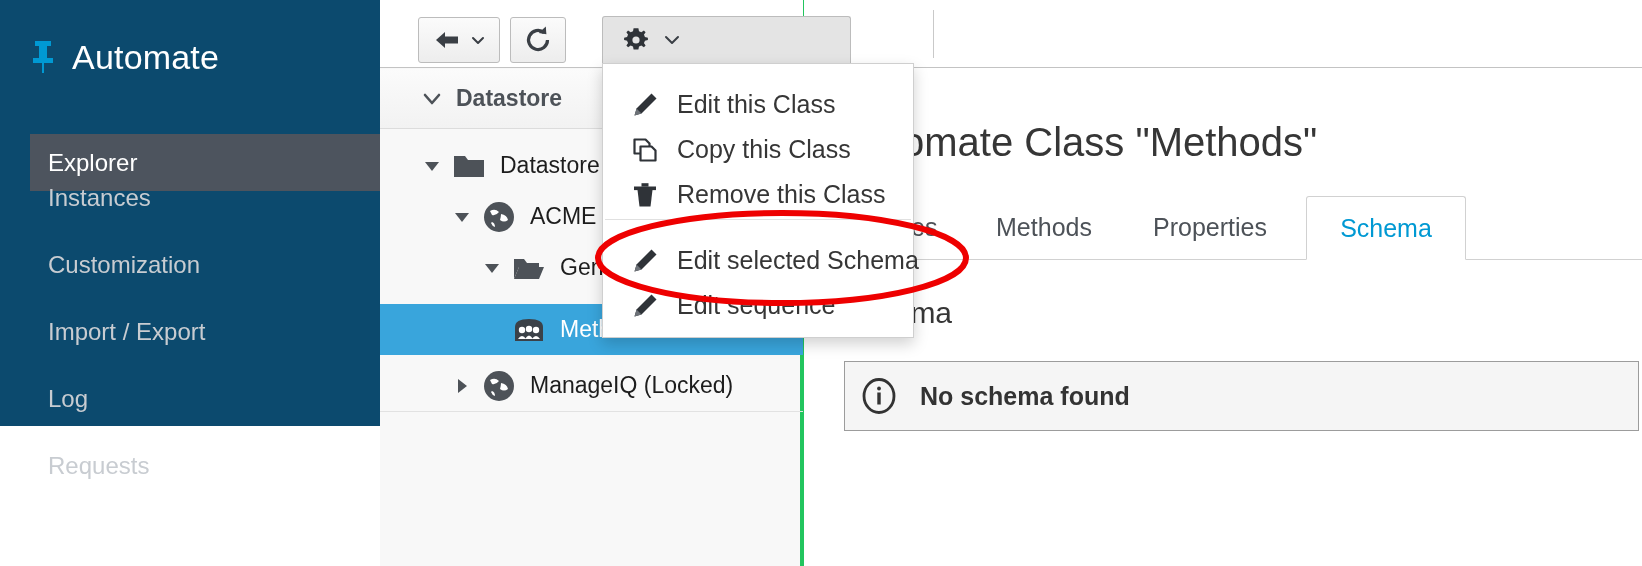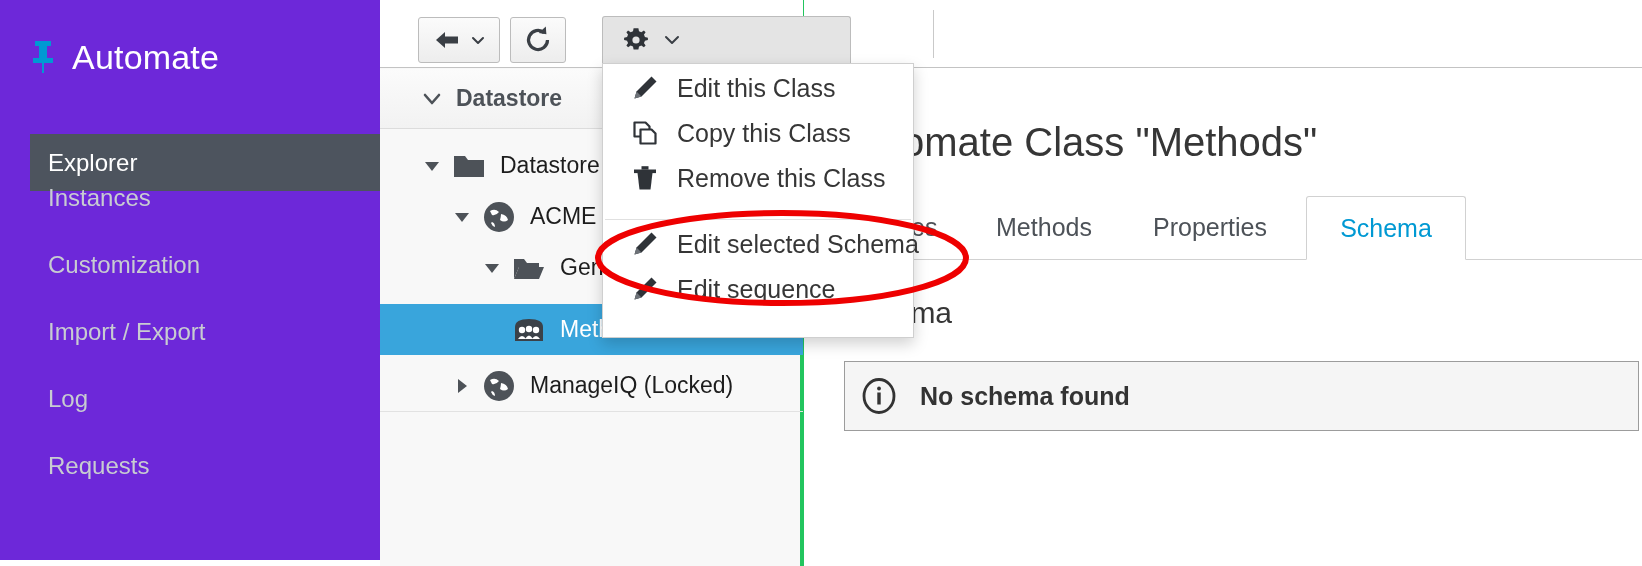--- a/index.html
+++ b/index.html
@@ -13,22 +13,22 @@
     height: 566px;
     overflow: hidden;
     font-family: "Liberation Sans", sans-serif;
     background: #ffffff;
   }
 
   
   #sidebar {
     position: absolute;
     left: 0; top: 0;
-    width: 380px; height: 560px;
-    background: #6d28d9;
+    width: 380px; height: 426px;
+    background: #0c4a6e;
     box-sizing: border-box;
   }
   #sidebar-brand {
     position: absolute;
     left: 0; top: 22px;
     width: 380px; height: 70px;
     display: flex;
     align-items: center;
     padding-left: 30px;
     box-sizing: border-box;
@@ -283,21 +283,21 @@
     background: #ffffff;
     border: 1px solid #cfcfcf;
     box-shadow: 0 6px 14px rgba(0,0,0,0.18);
     box-sizing: border-box;
     z-index: 50;
     padding-top: 10px;
   }
   .menu-item {
     height: 45px;
     display: flex;
-    align-items: flex-start;
+    align-items: flex-end;
     padding-left: 28px;
     box-sizing: border-box;
     cursor: pointer;
   }
   .menu-item .mi-icon {
     width: 28px; height: 28px;
     flex: 0 0 auto;
     display: block;
   }
   .menu-item .mi-label {

